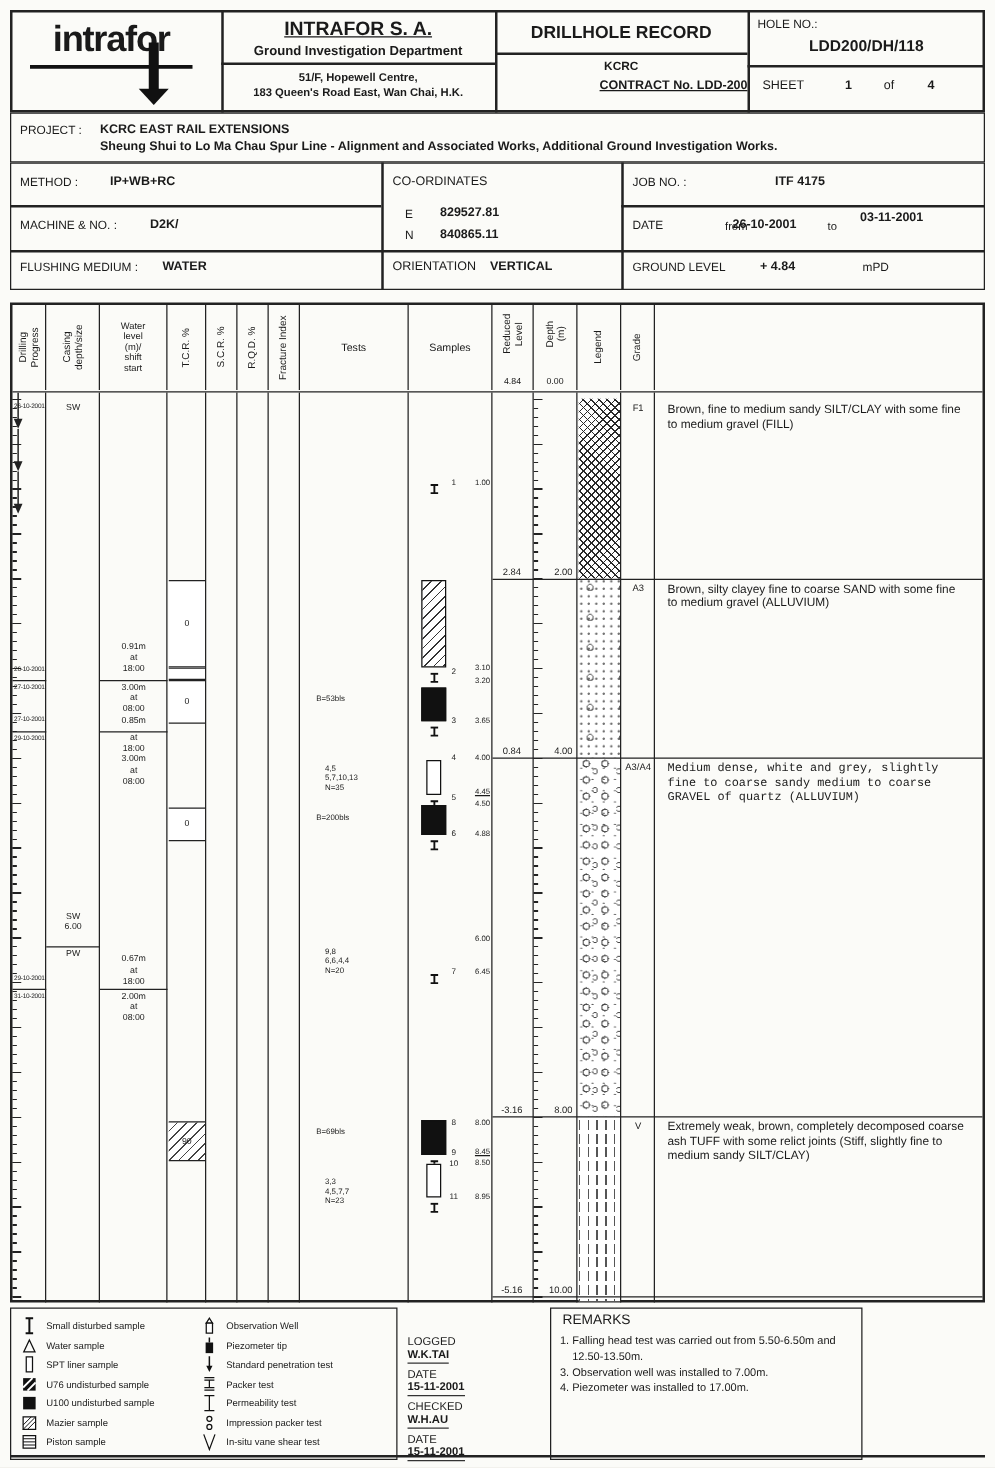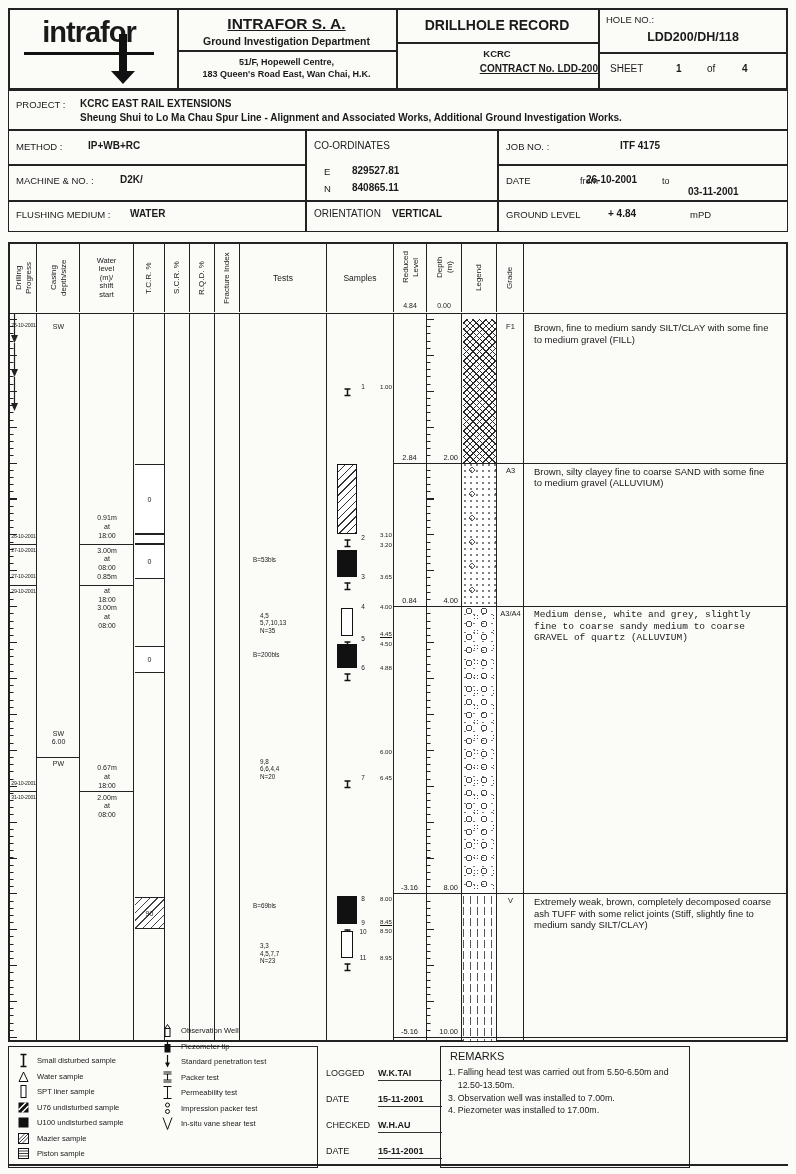--- a/index.html
+++ b/index.html
@@ -77,21 +77,21 @@
   .s-mazier{background:repeating-linear-gradient(135deg,#fff 0 4.5px,#333 4.5px 5.5px);}
   .stip{position:absolute;}
   .snum{position:absolute;font-size:6.5px;text-align:center;}
   .sdep{position:absolute;font-size:6.2px;text-align:right;white-space:nowrap;}
   .sdep-u{text-decoration:underline;}
   
   .keycol{position:absolute;display:flex;flex-direction:column;justify-content:space-between;height:108px;}
   .keyrow{display:flex;align-items:center;height:15px;}
   .keyicon{width:15px;display:inline-flex;justify-content:center;}
   .keylabel{font-size:7.6px;margin-left:6px;white-space:nowrap;}
-  .sigrow{position:absolute;display:flex;width:116px;align-items:baseline;}
+  .sigrow{position:absolute;display:flex;width:116px;align-items:baseline;flex-direction:column;}
   .siglabel{font-size:9px;width:52px;}
   .sigval{font-size:9px;font-weight:bold;border-bottom:1px solid #333;flex:1;padding-bottom:2px;}
   .remline{font-size:8.8px;line-height:12.8px;white-space:pre;}
 </style>
 </head>
 <body>
 
 <div class="page">
 
   <div class="box" style="left:8px;top:8px;width:780px;height:82px;"></div>
@@ -149,21 +149,21 @@
   <div class="abs b t10" style="left:352px;top:182px;">840865.11</div>
   <div class="abs t10" style="left:314px;top:208px;text-align:center;">ORIENTATION</div>
   <div class="abs b t10" style="left:392px;top:208px;">VERTICAL</div>
 
   <div class="abs t9" style="left:506px;top:141px;">JOB NO. :</div>
   <div class="abs b t10" style="left:620px;top:140px;">ITF 4175</div>
   <div class="abs t9" style="left:506px;top:175px;">DATE</div>
   <div class="abs" style="left:580px;top:176px;font-size:9px;">from</div>
   <div class="abs b t10" style="left:586px;top:174px;">26-10-2001</div>
   <div class="abs" style="left:662px;top:176px;font-size:9px;">to</div>
-  <div class="abs b t10" style="left:688px;top:186px;">03-11-2001</div>
+  <div class="abs b t10" style="left:688px;top:169px;">03-11-2001</div>
   <div class="abs t9" style="left:506px;top:209px;">GROUND LEVEL</div>
   <div class="abs b t10" style="left:608px;top:208px;">+ 4.84</div>
   <div class="abs t9" style="left:690px;top:209px;">mPD</div>
 
   <div class="log-table">
     <div class="log-header">
       <div class="hcell c0">
           <span class="vert">Drilling Progress</span>
         </div>
       <div class="hcell c1">
@@ -402,21 +402,21 @@
       <div class="keyrow">
         <span class="keyicon">
           <svg width="13" height="15">
             <rect x="1.5" y="2.5" width="10" height="10" fill="#fff" stroke="#111"></rect>
             <path d="M1.5 5h10M1.5 7.5h10M1.5 10h10" stroke="#111" stroke-width="0.8"></path>
           </svg>
         </span>
         <span class="keylabel">Piston sample</span>
       </div>
     </div>
-  <div class="keycol" style="left:160px;top:1023px;">
+  <div class="keycol" style="left:160px;top:1053px;">
       <div class="keyrow">
         <span class="keyicon">
           <svg width="13" height="15">
             <path d="M4 5.5 L6.5 1.5 L9 5.5 Z" fill="none" stroke="#111"></path>
             <rect x="4" y="5.5" width="5" height="8" fill="#fff" stroke="#111"></rect>
           </svg>
         </span>
         <span class="keylabel">Observation Well</span>
       </div>
       <div class="keyrow">

